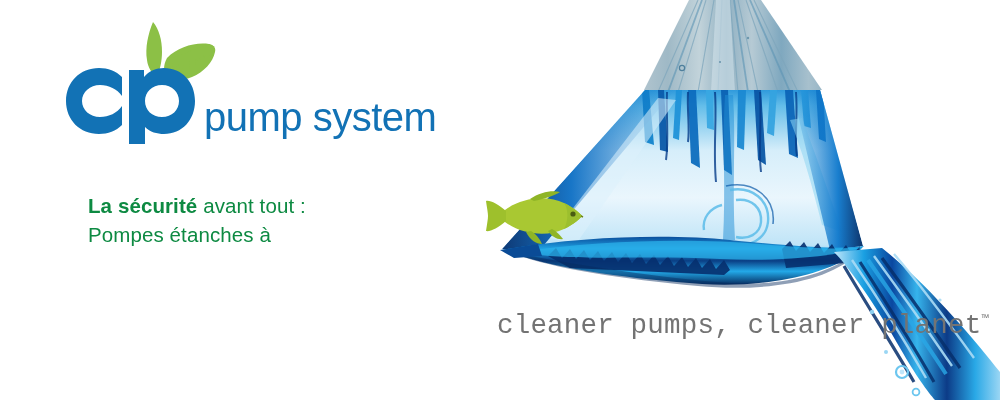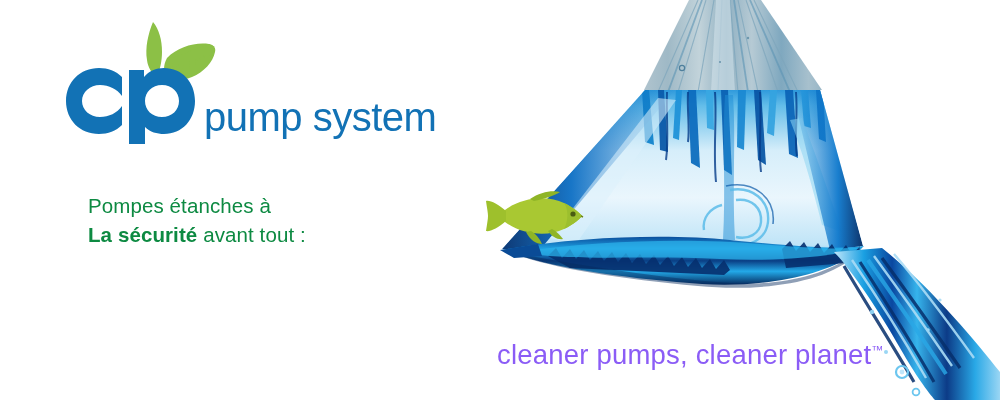--- a/index.html
+++ b/index.html
@@ -27,24 +27,24 @@
     white-space:nowrap;
   }
   .tag-strong{font-weight:bold;color:#0d8a42;}
 
   
   .photo{position:absolute;left:430px;top:0;width:570px;height:400px;overflow:hidden;}
   .photo svg{display:block;}
 
   
   .slogan{
-    position:absolute;left:497px;top:339px;
-    font-family:Liberation Sans, sans-serif;
+    position:absolute;left:497px;top:310px;
+    font-family:Liberation Mono, monospace;
     font-size:27.5px;
-    color:#8b5cf6;
+    color:#737373;
     letter-spacing:.2px;
     white-space:nowrap;
   }
   .slogan .tm{
     font-size:12px;
     vertical-align:super;
     letter-spacing:0;
   }
 </style>
 </head>
@@ -81,22 +81,22 @@
                    C146 120 159 106 159 87 C159 68 146 54 128 54 C120 54 113 57 108 63
                    L108 56 Z M126 71 C136 71 143 78 143 87 C143 96 136 103 126 103
                    C116 103 109 96 109 87 C109 78 116 71 126 71 Z"></path>
         </g>
 
         <text x="168" y="117" font-family="Liberation Sans, sans-serif" font-size="40" fill="#1272b5" letter-spacing="-0.5">pump systems</text>
       </svg>
     </div>
 
     <div class="tagline-block">
+      <div class="tag-line"><span class="tag-strong">La sécurité</span><span> avant tout :</span></div>
       <div class="tag-line">Pompes étanches à</div>
-      <div class="tag-line"><span class="tag-strong">La sécurité</span><span> avant tout :</span></div>
     </div>
   </div>
 
   <div class="photo">
     <svg width="570" height="400" viewBox="0 0 570 400">
       <defs>
 
         <linearGradient id="gBagTop" x1="0" y1="0" x2="1" y2="0">
           <stop offset="0" stop-color="#b9cad3"></stop>
           <stop offset="0.18" stop-color="#9fb9c6"></stop>

